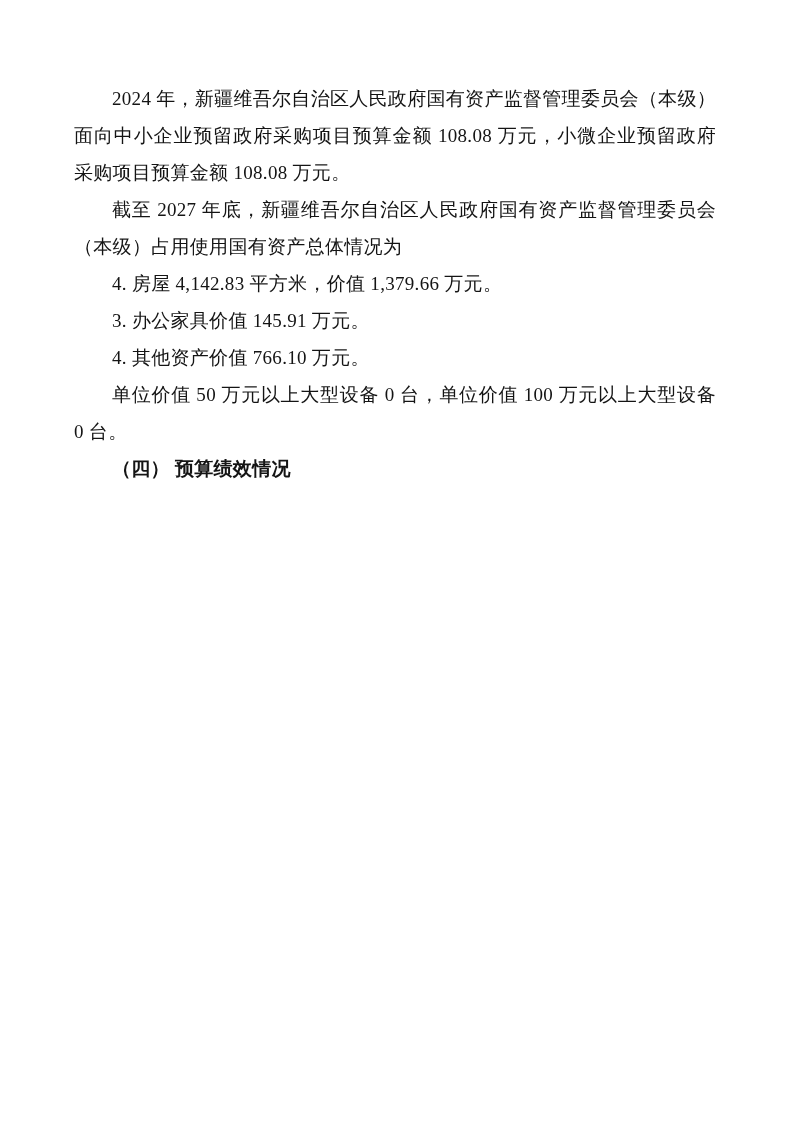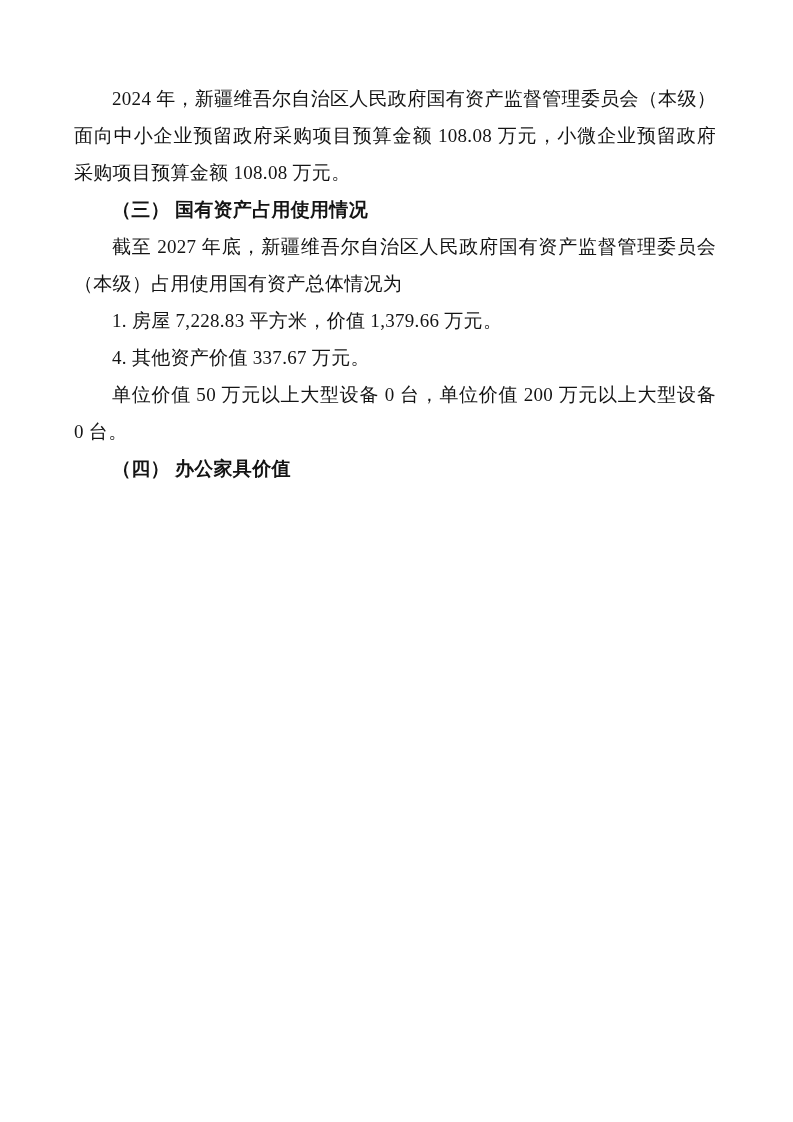--- a/index.html
+++ b/index.html
@@ -44,23 +44,23 @@
     font-size: 13px;
     color: #1a1a1a;
   }
 </style>
 </head>
 <body>
 
 <div class="page">
   <div class="content">
     <p class="body">2024 年，新疆维吾尔自治区人民政府国有资产监督管理委员会（本级）面向中小企业预留政府采购项目预算金额 108.08 万元，小微企业预留政府采购项目预算金额 108.08 万元。</p>
-    <p class="heading">（三） 国有资产占用使用情况</p>
     <p class="body">截至 2027 年底，新疆维吾尔自治区人民政府国有资产监督管理委员会（本级）占用使用国有资产总体情况为</p>
-    <p class="body">1. 房屋 7,228.83 平方米，价值 1,379.66 万元。</p>
-    <p class="body">4. 其他资产价值 337.67 万元。</p>
-    <p class="body">单位价值 50 万元以上大型设备 0 台，单位价值 200 万元以上大型设备 0 台。</p>
-    <p class="heading">（四） 办公家具价值</p>
+    <p class="body">4. 房屋 4,142.83 平方米，价值 1,379.66 万元。</p>
+    <p class="body">3. 办公家具价值 145.91 万元。</p>
+    <p class="body">4. 其他资产价值 766.10 万元。</p>
+    <p class="body">单位价值 50 万元以上大型设备 0 台，单位价值 100 万元以上大型设备 0 台。</p>
+    <p class="heading">（四） 预算绩效情况</p>
   </div>
   <div class="footer">
     <span>27</span>
   </div>
 </div>
 
 </body></html>

